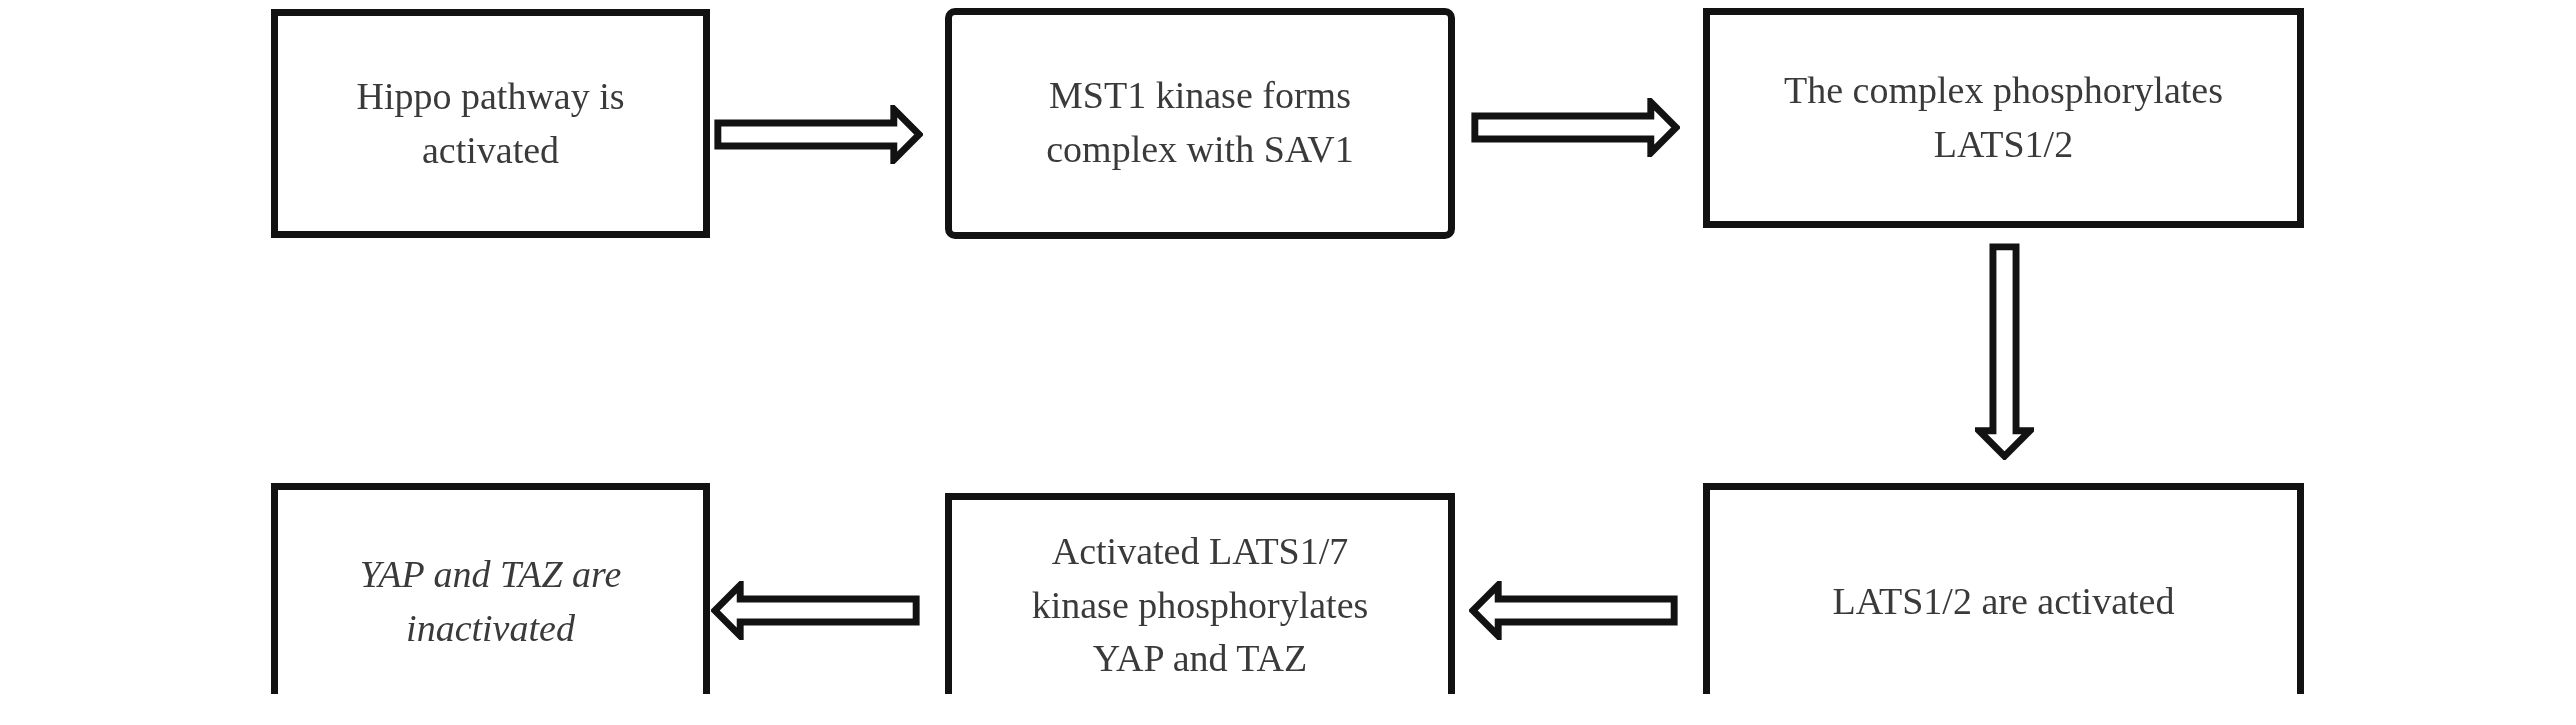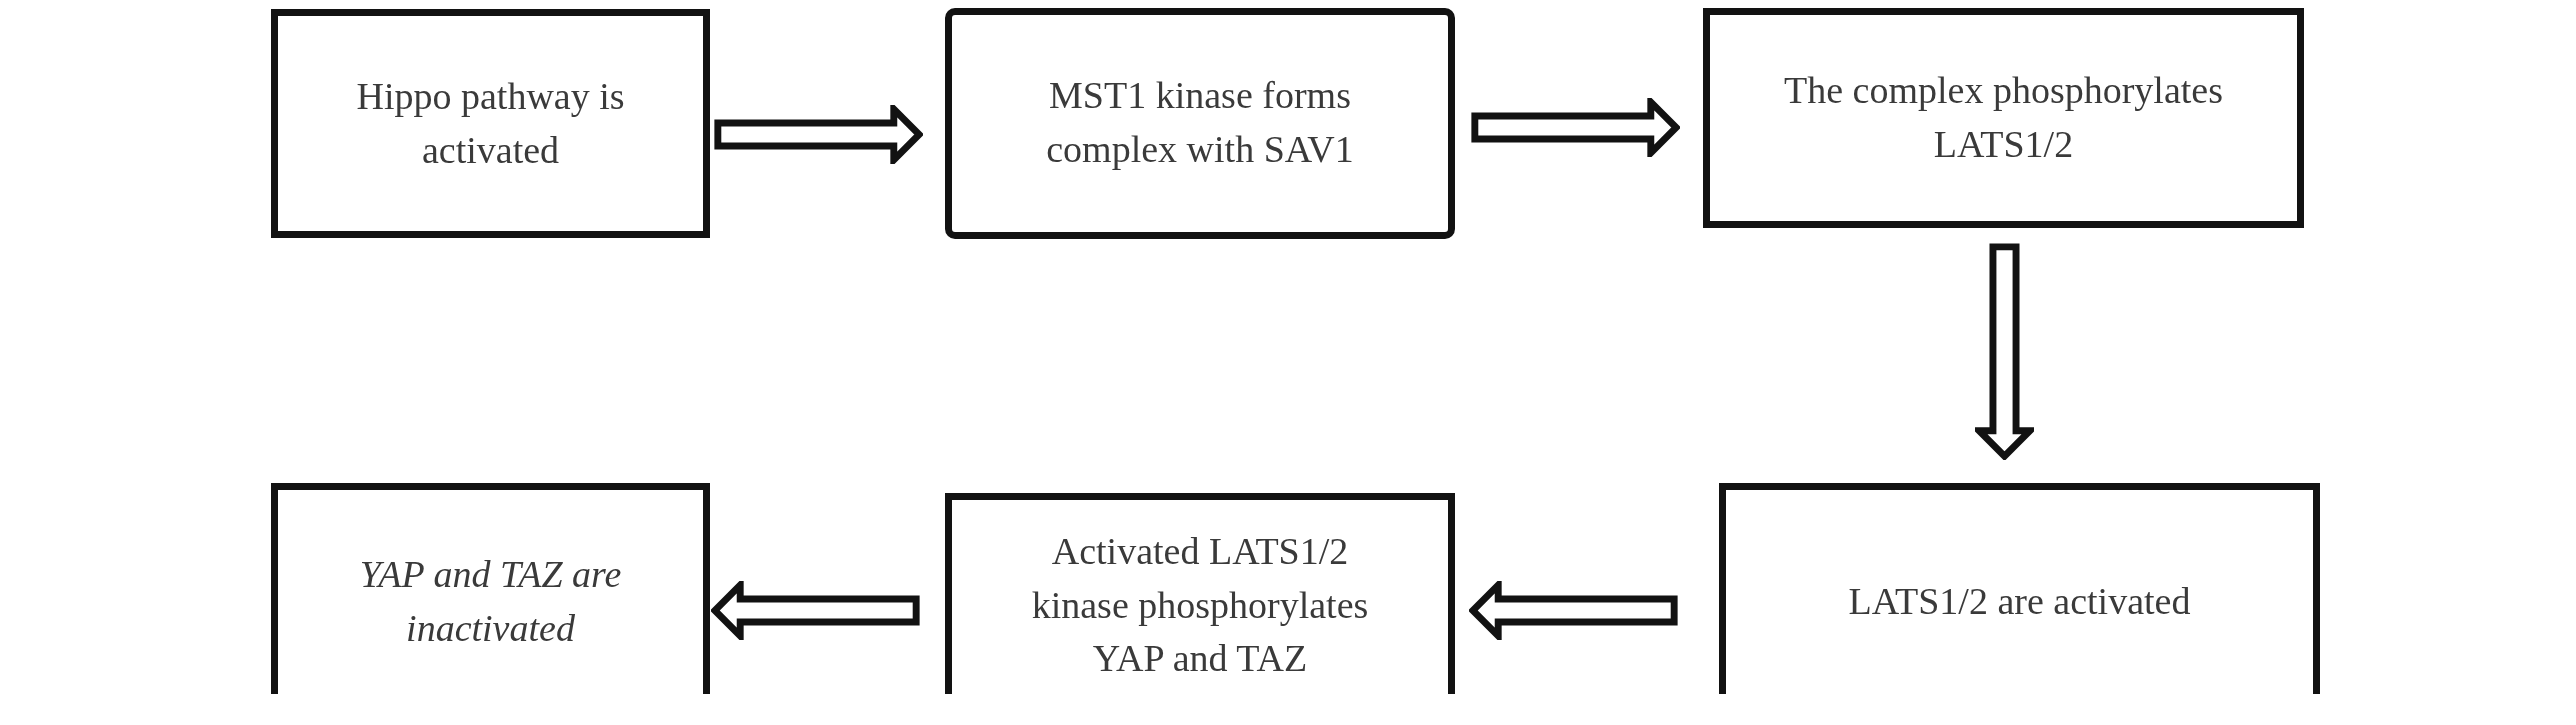--- a/index.html
+++ b/index.html
@@ -29,21 +29,21 @@
     font-size: 38px;
     line-height: 1.42;
   }
   .node .label {
     display: inline-block;
   }
   
   #n1 { left: 271px;  top: 9.2px;  width: 439px; height: 229px; }
   #n2 { left: 945px; top: 7.7px;  width: 510px; height: 231px; border-radius: 10px; }
   #n3 { left: 1703px; top: 7.7px;  width: 601px; height: 220px; }
-  #n4 { left: 1703px; top: 483px; width: 601px; height: 237px; margin-left: 16px; }
+  #n4 { left: 1703px; top: 483px; width: 601px; height: 237px; }
   #n5 { left: 945px; top: 493px; width: 510px; height: 225px; }
   #n6 { left: 271px;  top: 483px; width: 439px; height: 237px; font-style: italic; }
   
   #n1 .label { max-width: 370px; }
   #n2 .label { max-width: 385px; }
   #n3 .label { max-width: 447px; }
   #n4 .label { max-width: 570px; }
   #n5 .label { max-width: 400px; }
   #n6 .label { max-width: 354px; }
   
@@ -94,21 +94,21 @@
 
   <div class="node" id="n4">
     <span class="label">LATS1/2 are activated</span>
   </div>
 
   <svg class="arrow" id="a4" viewBox="0 0 272 76" aria-hidden="true">
     <polygon points="267,23 38,23 38,5 5,38 38,71 38,53 267,53"></polygon>
   </svg>
 
   <div class="node" id="n5">
-    <span class="label">Activated LATS1/2 kinase phosphorylates YAP and TAZ</span>
+    <span class="label">Activated LATS1/7 kinase phosphorylates YAP and TAZ</span>
   </div>
 
   <svg class="arrow" id="a5" viewBox="0 0 272 76" aria-hidden="true">
     <polygon points="267,23 38,23 38,5 5,38 38,71 38,53 267,53"></polygon>
   </svg>
 
   <div class="node" id="n6">
     <span class="label">YAP and TAZ are inactivated</span>
   </div>
 

